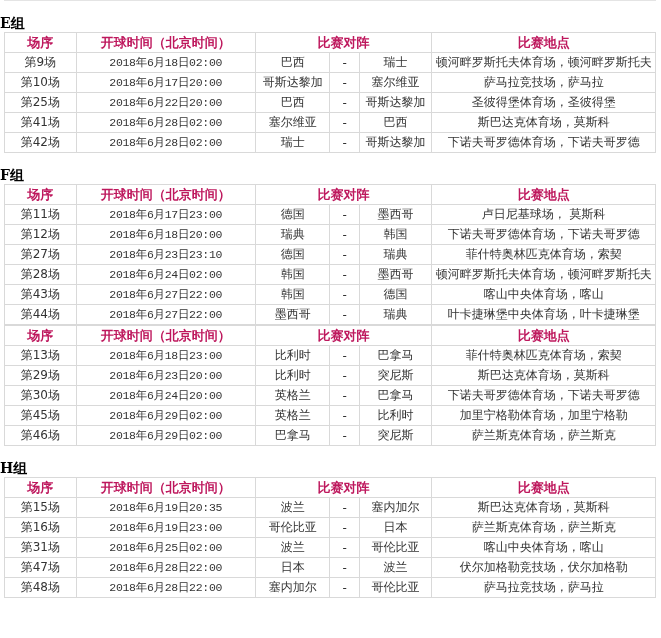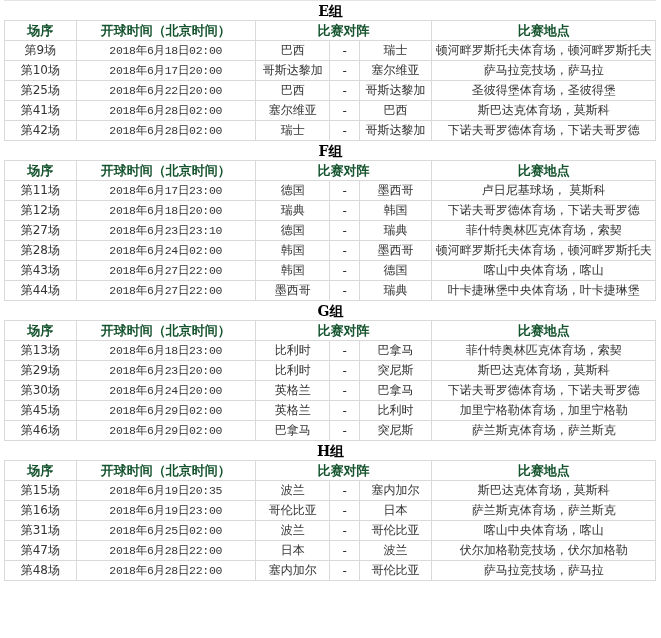--- a/index.html
+++ b/index.html
@@ -1,21 +1,21 @@
 <!DOCTYPE html>
 <html><head>
 <meta charset="utf-8">
 <style>
   html, body { margin:0; padding:0; background:#ffffff; }
   body { width:661px; height:638px; overflow:hidden; font-family:"DejaVu Sans", sans-serif; color:#333; }
   .wrap { position:relative; width:661px; }
-  .group-title { height:18px; line-height:18px; text-align:center; font-family:"DejaVu Serif", serif; font-weight:bold; font-size:14px; color:#000; padding-top:1px; }
+  .group-title { height:18px; line-height:18px; text-align:left; font-family:"DejaVu Serif", serif; font-weight:bold; font-size:14px; color:#000; padding-top:13px; }
   table { border-collapse:collapse; margin-left:4px; width:652px; table-layout:fixed; }
   td, th { border:1px solid #d9d9d9; height:19px; padding:0; font-size:12px; text-align:center; white-space:nowrap; overflow:hidden; }
-  th { font-weight:bold; font-size:13px; color:#14532d; }
+  th { font-weight:bold; font-size:13px; color:#be185d; }
   .c1 { width:71px; } .c2 { width:178px; } .c3 { width:74px; } .c4 { width:29px; } .c5 { width:72px; } .c6 { width:222px; }
   .time { letter-spacing:-0.3px; font-size:11.5px;font-family:Liberation Mono, monospace; }
   .top-line { height:1px; background:#e4e4e4; margin-left:4px; width:652px; }
 </style>
 </head>
 <body>
 
 <div class="wrap" id="root">
   <div class="top-line"></div>
 
@@ -159,21 +159,20 @@
     <td>墨西哥</td>
     <td>-</td>
     <td>瑞典</td>
     <td>叶卡捷琳堡中央体育场，叶卡捷琳堡</td>
   </tr>
 </tbody>
     </table>
   </div>
 
   <div>
-    <div class="group-title">G组</div>
     <table>
       <colgroup>
           <col class="c1">
           <col class="c2">
           <col class="c3">
           <col class="c4">
           <col class="c5">
           <col class="c6">
         </colgroup>
       <thead>

